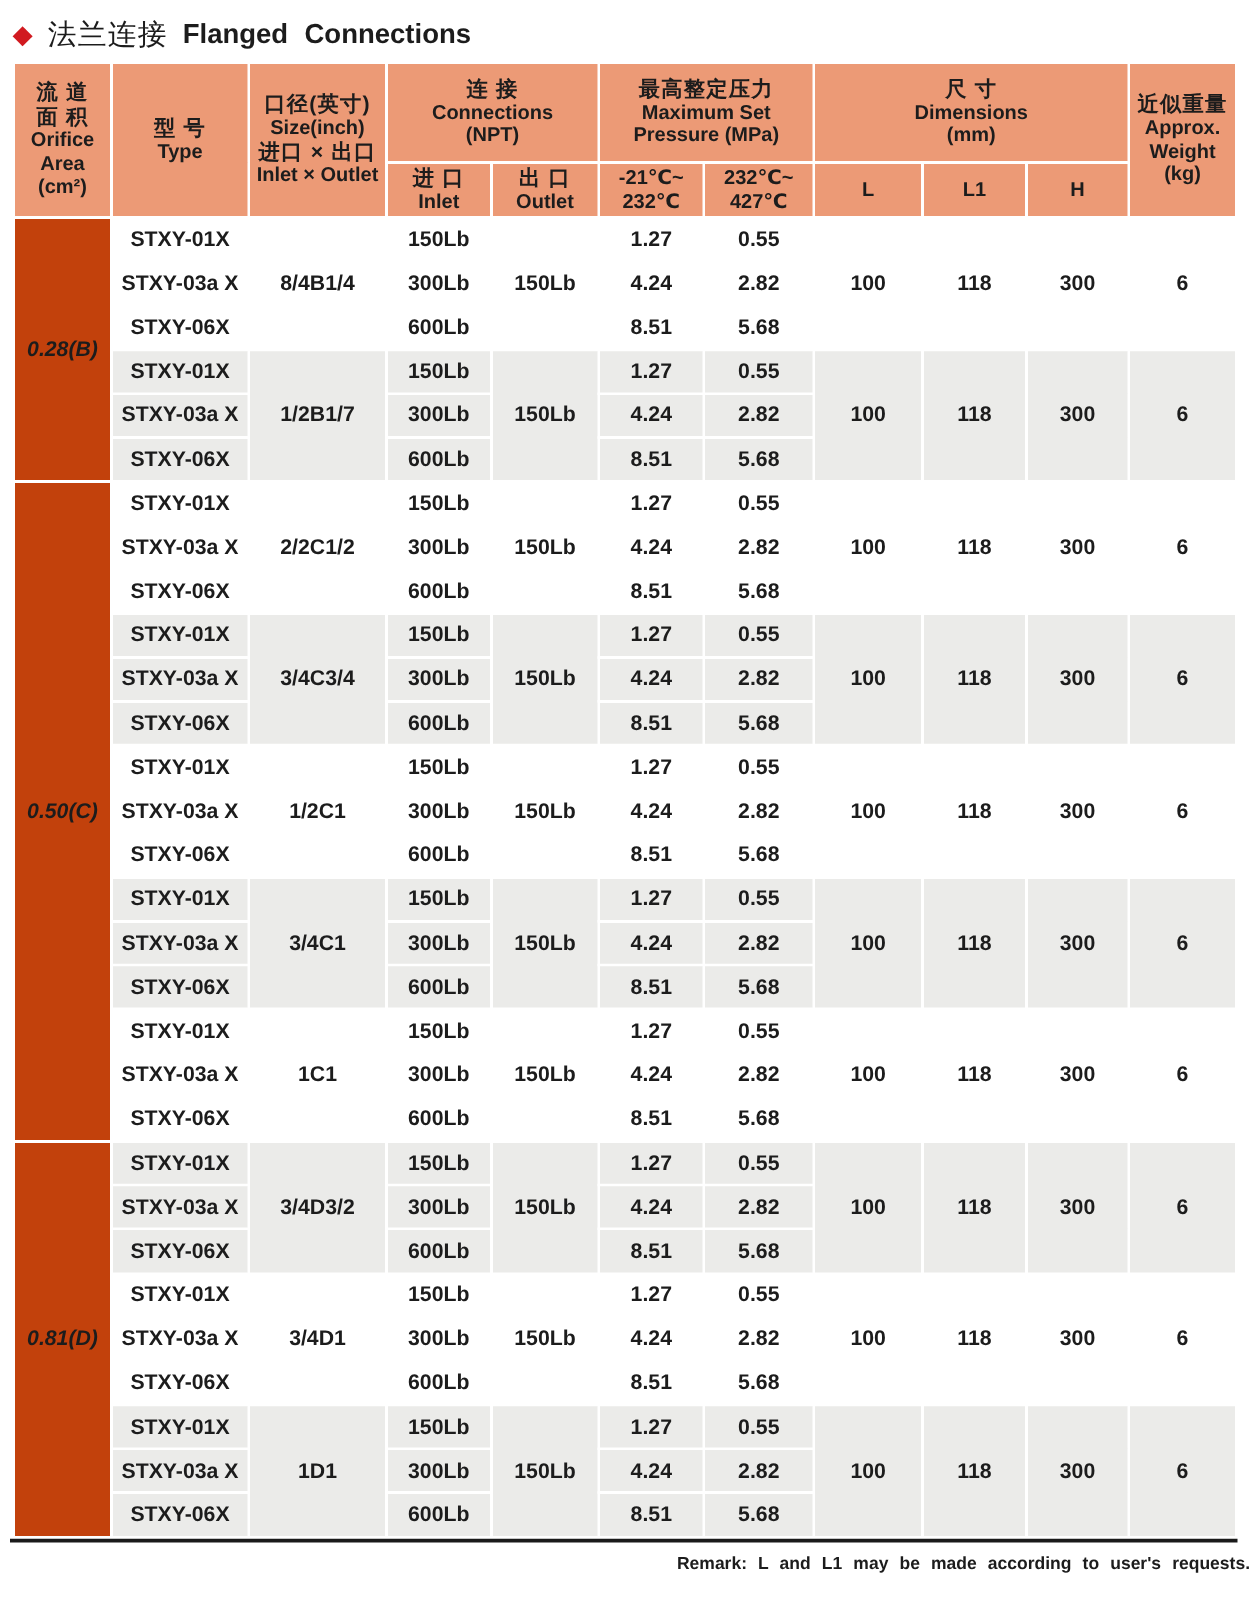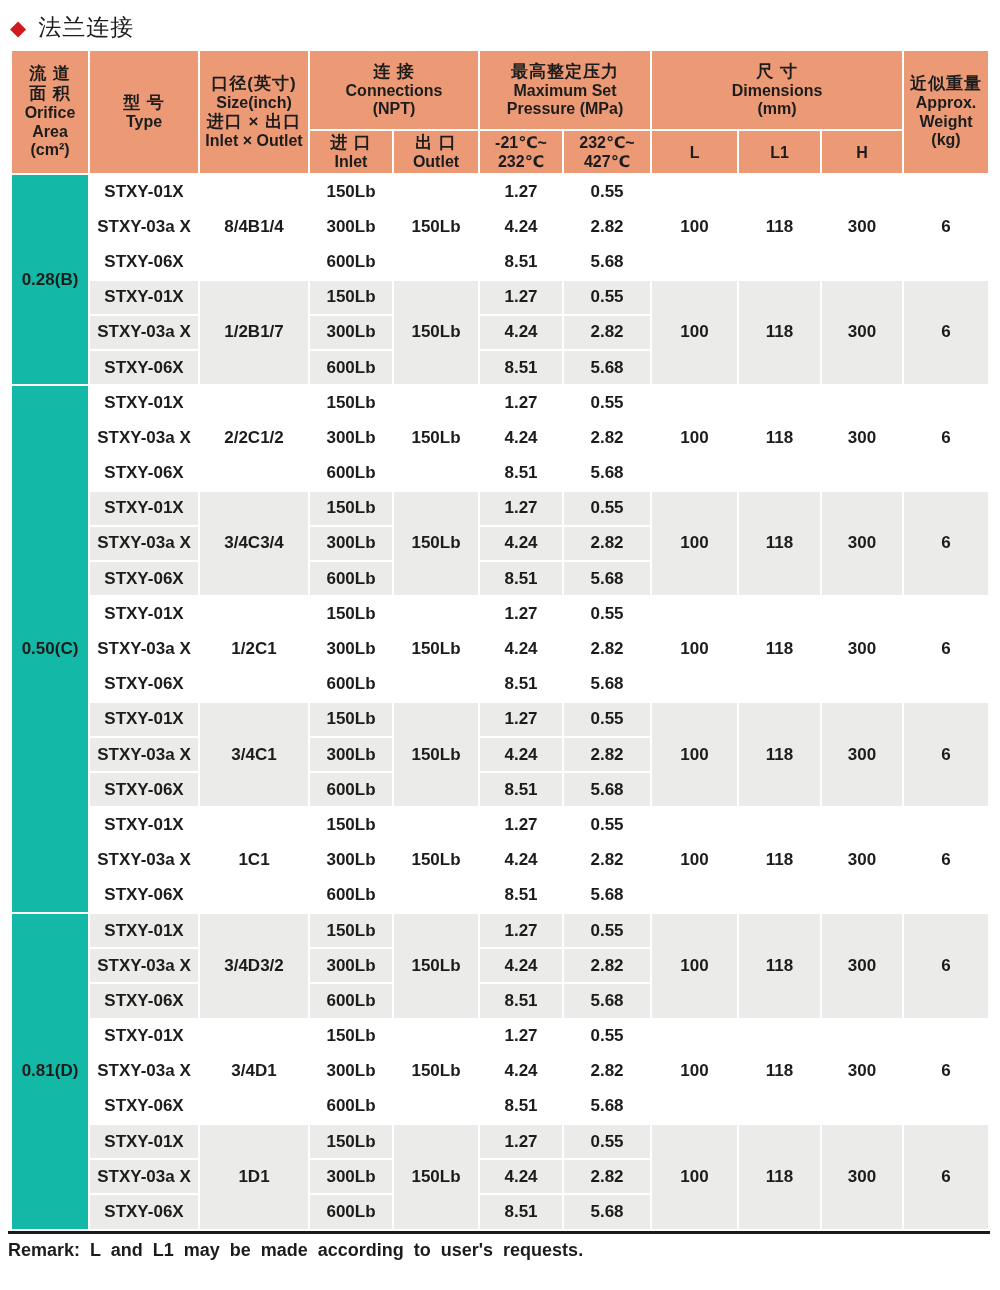--- a/index.html
+++ b/index.html
@@ -42,41 +42,42 @@
   thead th { background: var(--header-bg); }
   thead .hrow1 { height: 80px; }
   thead .hrow2 { height: 44px; }
   th .zh  { font-size: 17px; line-height: 20px; letter-spacing: 1px; }
   th .en  { font-size: 16px; line-height: 18.5px; letter-spacing: 0; }
   th .sub { font-size: 16px; line-height: 19px; }
 
   tbody tr { height: 35.2px; }
   tbody td { font-size: 17px; background: #ffffff; }
   td.shaded { background: var(--shaded-bg); }
-  td.area { background: #14b8a6; font-size: 17px; }
+  td.area { background: #c2410c; font-size: 17px; font-style: italic; }
   td.divider { border-bottom: 3px solid #5f5f5f; }
 
   
   .bottom-rule {
     width: 982px; height: 3px;
     background: #1a1a1a;
     margin-left: 8px;
   }
   .footnote { margin: 6px 0 0 8px; font-weight: bold; }
   .footnote-zh { font-size: 15px; line-height: 21px; letter-spacing: 0.5px; }
-  .footnote-en { font-size: 18px; line-height: 21px; word-spacing: 5px; }
+  .footnote-en { font-size: 14px; line-height: 21px; word-spacing: 5px; text-align: right; }
 </style>
 </head>
 <body>
 
 <div class="page">
 
   <div class="title-row">
     <span class="diamond">◆</span>
     <span class="title-zh">法兰连接</span>
+    <span class="title-en">Flanged  Connections</span>
   </div>
 
   <table class="spec">
     <colgroup>
       <col style="width:78px">
         <col style="width:110px">
         <col style="width:110px">
       <col style="width:84px">
         <col style="width:86px">
         <col style="width:84px">

